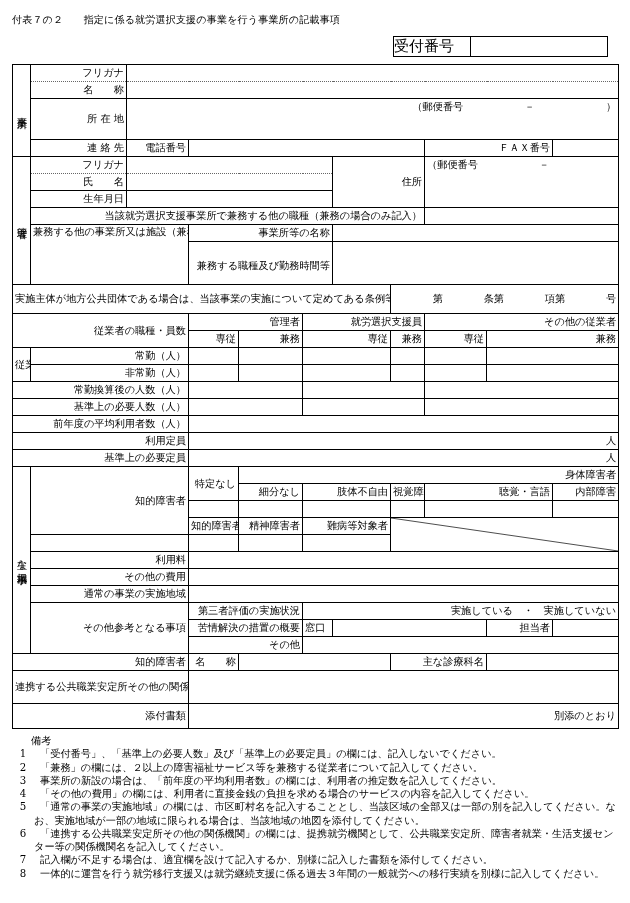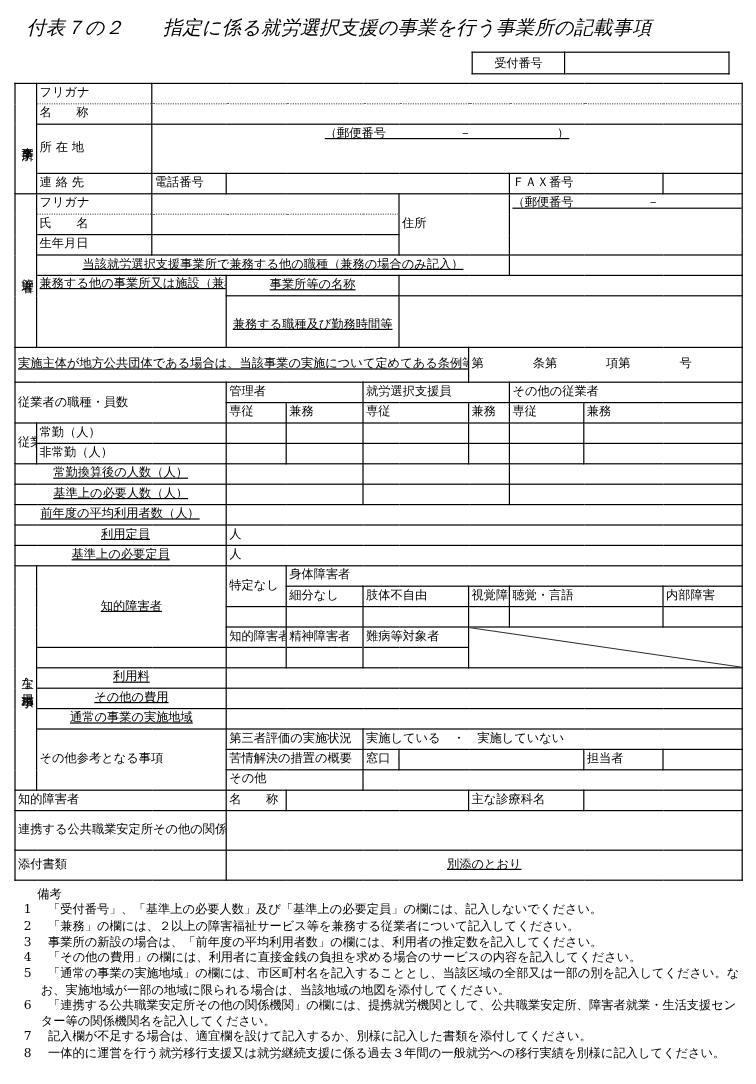--- a/index.html
+++ b/index.html
@@ -18,43 +18,42 @@
   .page {
     position: relative;
     width: 630px;
     height: 903px;
     box-sizing: border-box;
     padding: 10px 12px 0 12px;
   }
 
   
   .doc-title {
-    font-size: 16px;
+    font-size: 10px;
     letter-spacing: 0.2px;
-    margin: 3px 0 0 10px;
+    margin: 3px 0 0 0;
     white-space: nowrap;
-    font-style: italic;
   }
 
   
   .receipt-wrap {
     display: flex;
     justify-content: flex-end;
     margin-top: 9px;
     padding-right: 10px;
   }
   table.receipt {
     border-collapse: collapse;
     table-layout: fixed;
   }
   table.receipt td {
     border: 1px solid #000;
     height: 17px;
-    font-size: 10px;
-    text-align: center;
+    font-size: 15px;
+    text-align: left;
     vertical-align: middle;
     padding: 0;
   }
   .receipt .lbl { width: 76px; }
   .receipt .val { width: 136px; }
 
   
   table.form {
     border-collapse: collapse;
     table-layout: fixed;
@@ -64,22 +63,22 @@
   table.form td {
     border: 1px solid #000;
     padding: 0 2px;
     font-size: 10.2px;
     vertical-align: middle;
     height: 16px;
     line-height: 1.12;
     overflow: hidden;
     white-space: nowrap;
   }
-  .c { text-align: left; }
-  .l { text-align: center; padding-left: 4px; text-decoration: underline; }
+  .c { text-align: right; }
+  .l { text-align: right; padding-left: 4px; }
   .wrap { white-space: normal; }
 
   
   .dot-bottom { border-bottom: 1px dotted #666 !important; }
   .dot-top { border-top: 1px dotted #666 !important; }
   .no-bottom { border-bottom: none !important; }
 
   
   .vlabel {
     writing-mode: vertical-rl;

